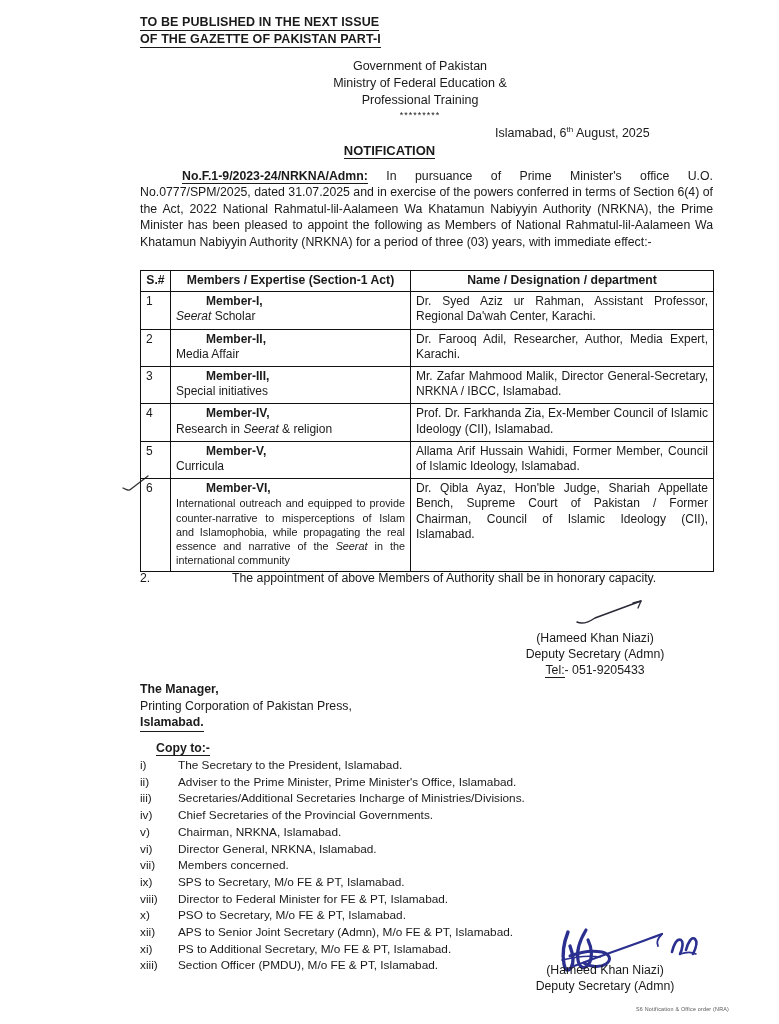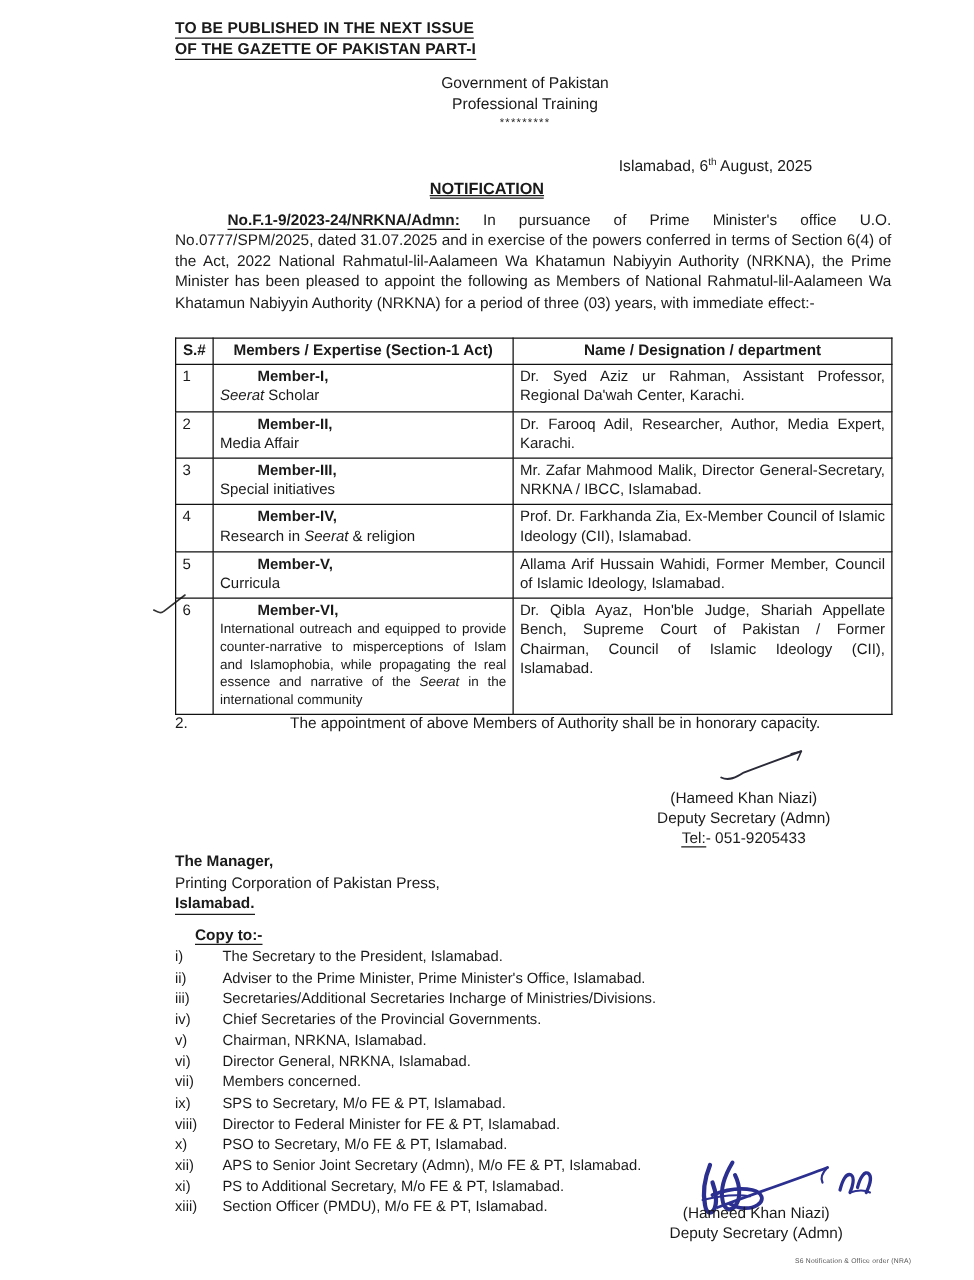--- a/index.html
+++ b/index.html
@@ -69,21 +69,20 @@
     left: 0;
     top: 143px;
     width: 779px;
     text-align: center;
     font-size: 13px;
     font-weight: bold;
   }
   .notif-title span {
     border-bottom: 1.4px solid #1a1a1a;
     padding-bottom: 0px;
-    text-decoration: underline;
   }
 
   
   .body-para {
     position: absolute;
     left: 140px;
     top: 168px;
     width: 573px;
     font-size: 12.3px;
     line-height: 16.4px;
@@ -249,20 +248,21 @@
 
 <div class="page">
 
   <div class="publish-note">
     <span>TO BE PUBLISHED IN THE NEXT ISSUE</span><br>
     <span>OF THE GAZETTE OF PAKISTAN PART-I</span>
   </div>
 
   <div class="ministry">
     <div>Government of Pakistan</div>
+    <div>Ministry of Federal Education &amp;</div>
     <div>Professional Training</div>
     <div class="stars">*********</div>
   </div>
 
   <div class="date-line">
     <span>Islamabad, 6</span><sup>th</sup><span> August, 2025</span>
   </div>
 
   <div class="notif-title">
     <span>NOTIFICATION</span>

